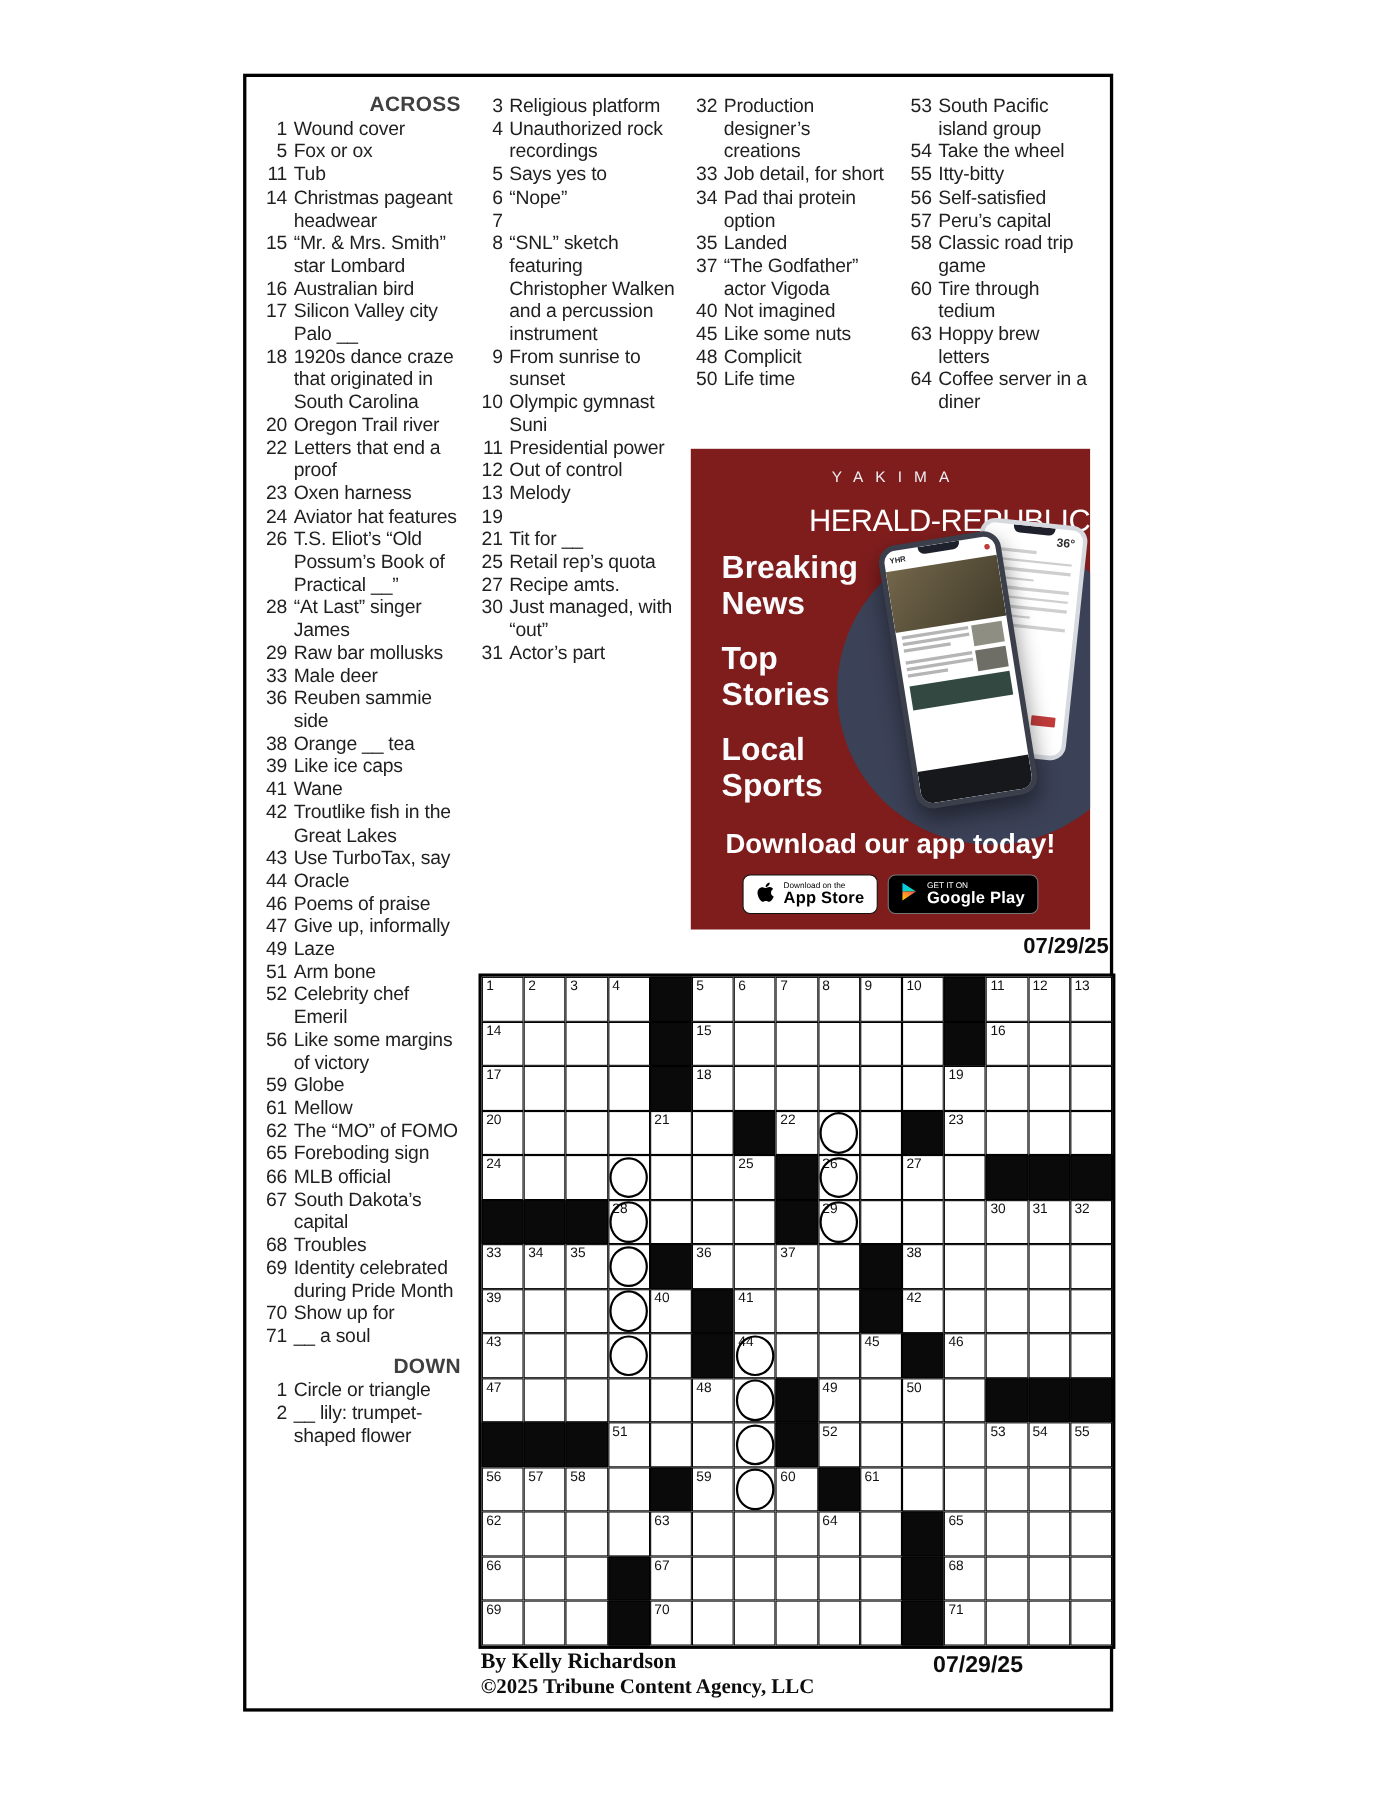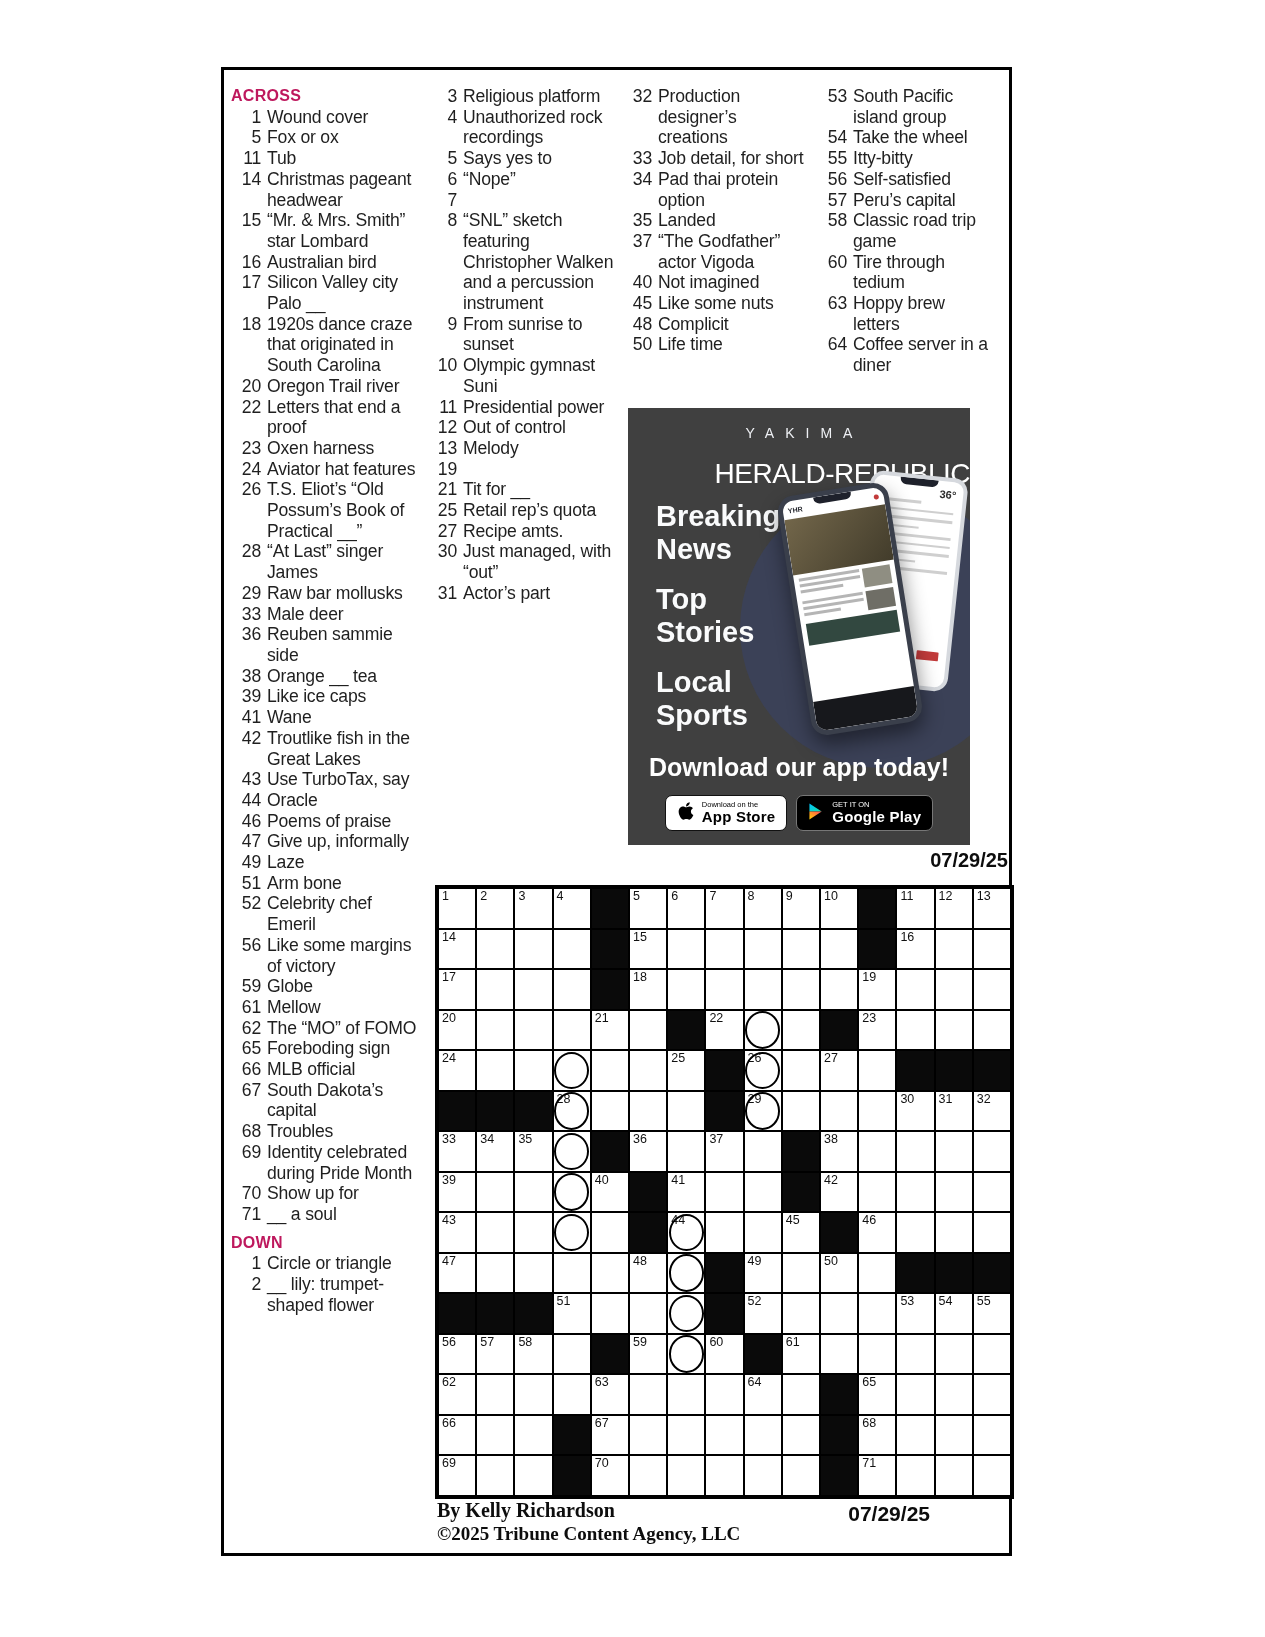--- a/index.html
+++ b/index.html
@@ -7,28 +7,28 @@
         font-family:"Liberation Sans",sans-serif;color:#1b1b1b;overflow:hidden;}
   .frame{position:absolute;left:221px;top:67px;width:791px;height:1489px;
          border:3px solid #000;box-sizing:border-box;background:#fff;}
 
   
   .clue-col{position:absolute;font-size:17.6px;line-height:20.7px;letter-spacing:-0.2px;color:#1f1f1f;}
   #col1{left:231px;top:86px;width:188px;}
   #col2{left:427px;top:86px;width:188px;}
   #col3{left:622px;top:86px;width:188px;}
   #col4{left:817px;top:86px;width:172px;}
-  .clue-header{font-weight:bold;font-size:16px;text-align:left;letter-spacing:0.3px;color:#be185d;}
+  .clue-header{font-weight:bold;font-size:19px;text-align:right;letter-spacing:0.3px;color:#404040;}
   .clue{display:flex;}
   .clue .num{flex:none;width:30px;text-align:right;}
   .clue .txt{margin-left:6px;flex:1;}
 
   
-  .ad{position:absolute;left:628px;top:408px;width:327px;height:437px;background:#404040;
-      overflow:hidden;color:#fff;padding-left:15px;}
+  .ad{position:absolute;left:628px;top:408px;width:363px;height:437px;background:#7f1d1d;
+      overflow:hidden;color:#fff;}
   .ad-glow{position:absolute;right:-50px;top:80px;width:280px;height:280px;border-radius:50%;background:#3b4157;}
   .ad-kicker{position:absolute;top:17px;left:0;width:100%;text-align:center;font-size:14px;
              letter-spacing:11px;text-indent:11px;color:#eef0f4;}
   .ad-title{position:absolute;top:50px;left:0;width:100%;text-align:right;font-size:28px;
             font-weight:normal;letter-spacing:-0.5px;color:#fff;}
   .ad-features{position:absolute;left:28px;top:92px;}
   .feature{font-size:29px;font-weight:bold;line-height:33px;margin-bottom:17px;color:#fafbfc;}
   .feature span{display:block;}
   .ad-cta{position:absolute;top:345px;left:0;width:100%;text-align:center;font-size:25px;
           font-weight:bold;color:#fff;}

